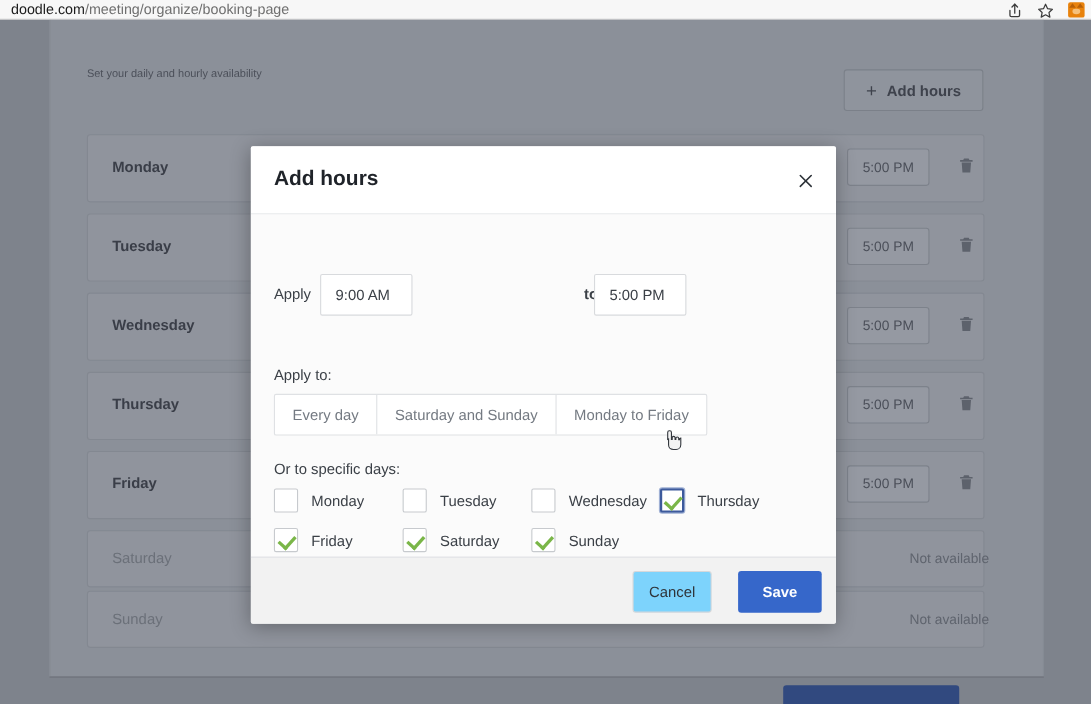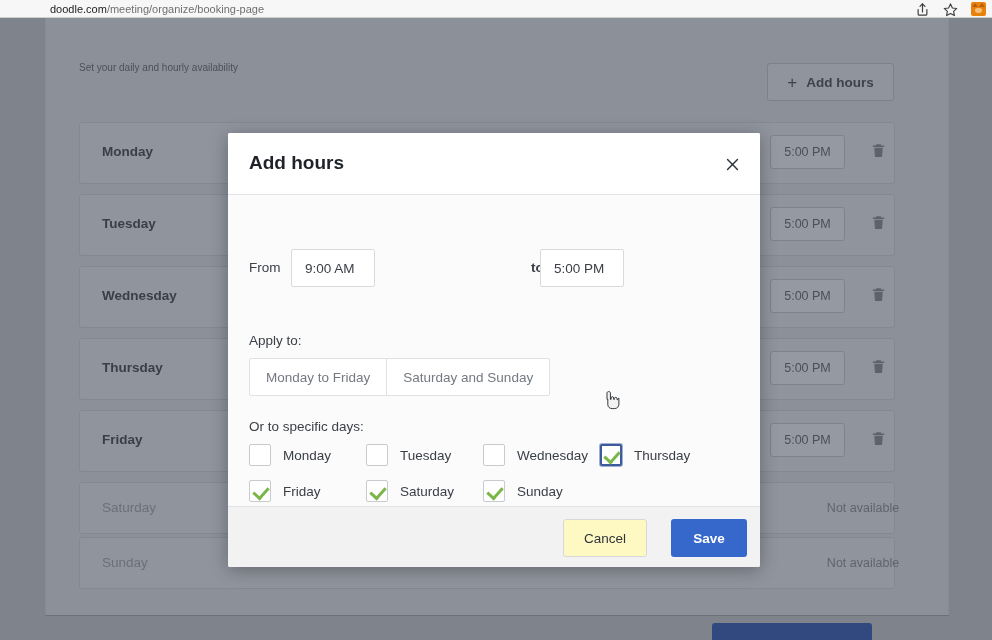--- a/index.html
+++ b/index.html
@@ -15,22 +15,22 @@
   
   #browser-chrome {
     position: absolute; left: 0; top: 0;
     width: 992px; height: 18px;
     background: #f7f7f7;
     border-bottom: 1px solid #cfcfcf;
     display: flex; align-items: center;
   }
   #url-text {
     position: absolute; left: 10px; top: 1px;
-    font-size: 11px; line-height: 16px;
-    color: #6f6f6f; white-space: nowrap; margin-left: 40px;
+    font-size: 13px; line-height: 16px;
+    color: #6f6f6f; white-space: nowrap;
   }
   #url-text .host { color: #1c1c1c; }
   #chrome-actions {
     position: absolute; right: 6px; top: 0;
     height: 18px; display: flex; align-items: center; gap: 13px;
   }
   .chrome-ico { width: 15px; height: 15px; display: block; color: #3c3c3c; }
   #ext-fox {
     width: 15px; height: 14px;
     background: #e8820c;
@@ -244,22 +244,22 @@
   }
 
   #modal-footer {
     position: absolute; left: 0; top: 373px;
     width: 532px; height: 61px;
     background: #f2f2f2;
     border-top: 1px solid #e0e2e5;
   }
   #btn-cancel {
     position: absolute; right: 113px; top: 12px;
-    width: 84px; height: 38px;
-    background: #fef9c3;
+    width: 72px; height: 38px;
+    background: #7dd3fc;
     border: 1px solid #d6d8db;
     border-radius: 3px;
     display: flex; align-items: center; justify-content: center;
     font-size: 13.5px; color: #2f343a;
   }
   #btn-save {
     position: absolute; right: 13px; top: 12px;
     width: 76px; height: 38px;
     background: #3667ca;
     border-radius: 3px;
@@ -386,30 +386,31 @@
       <svg width="17" height="17" viewBox="0 0 24 24" fill="none" stroke="currentColor" stroke-width="2" stroke-linecap="round">
         <line x1="5" y1="5" x2="19" y2="19"></line>
           <line x1="19" y1="5" x2="5" y2="19"></line>
       </svg>
     </div>
   </div>
 
   <div id="modal-body">
 
     <div id="row-from">
-      <span class="tf-label" id="lbl-from">From</span>
+      <span class="tf-label" id="lbl-from">Apply</span>
       <div class="time-input" id="inp-from">9:00 AM</div>
       <span class="tf-label" id="lbl-to">to</span>
       <div class="time-input" id="inp-to">5:00 PM</div>
     </div>
 
     <div id="lbl-applyto">Apply to:</div>
     <div id="seg-group">
+      <div class="seg-btn">Every day</div>
+      <div class="seg-btn">Saturday and Sunday</div>
       <div class="seg-btn">Monday to Friday</div>
-      <div class="seg-btn">Saturday and Sunday</div>
     </div>
 
     <div id="lbl-specific">Or to specific days:</div>
 
     <div id="cb-grid">
 
       <div class="cb-item" style="left:0px;top:0px">
         <span class="cb-box"></span>
         <span class="cb-label">Monday</span>
       </div>

